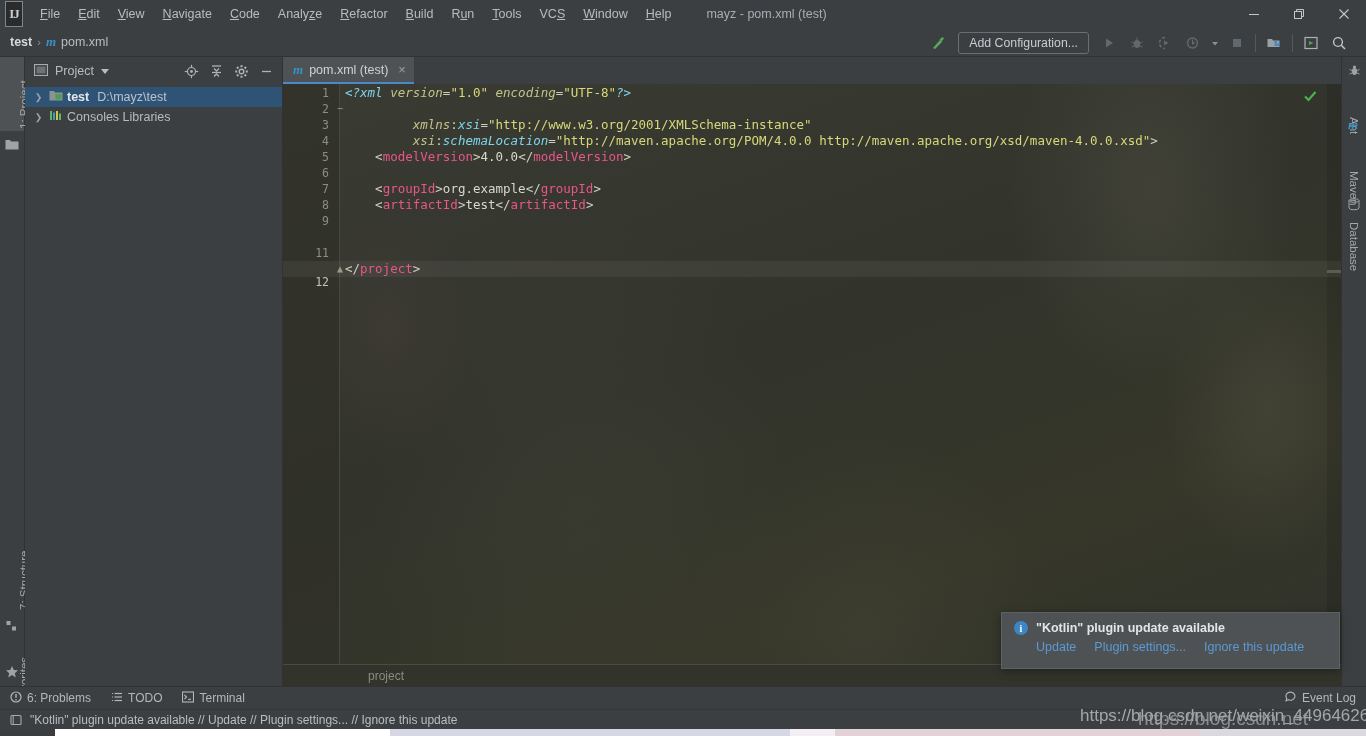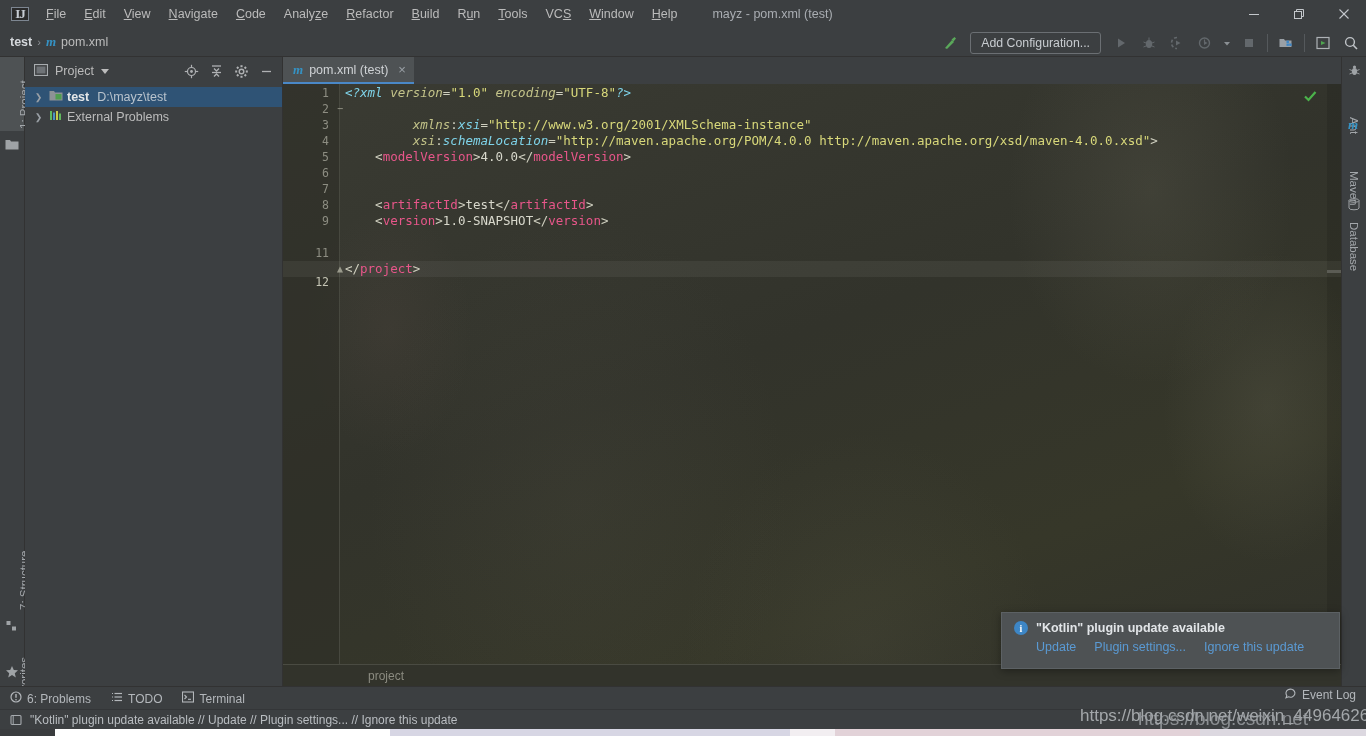--- a/index.html
+++ b/index.html
@@ -10,21 +10,21 @@
     -webkit-font-smoothing:antialiased;
   }
   #app { position:relative; width:1366px; height:736px; }
 
   
   .titlebar {
     position:absolute; left:0; top:0; width:1366px; height:28px;
     background:#3c3f41; display:flex; align-items:center;
   }
   .ij-logo {
-    width:18px; height:14px; margin-left:11px; margin-right:8px;
+    width:18px; height:26px; margin-left:5px; margin-right:8px;
     border:1px solid #7d8691; background:#2b2b2b;
     color:#c7cdd4; font-size:13px; font-weight:bold;
     display:flex; align-items:center; justify-content:center;
     font-family:"Liberation Serif", serif; letter-spacing:-1px;
   }
   .menu { display:flex; align-items:center; height:28px; }
   .menu-item {
     padding:4px 9px; font-size:12.5px; color:#bbbbbb; white-space:nowrap;
     line-height:16px;
   }
@@ -46,21 +46,21 @@
     border-bottom:1px solid #323232;
   }
   .crumb-wrap { display:flex; align-items:center; padding-left:10px; gap:5px; }
   .crumb { font-size:12.5px; color:#bbbbbb; }
   .crumb.bold { font-weight:bold; color:#d5d8dc; }
   .crumb-sep { color:#8d9196; font-size:11px; }
   .m-icon {
     color:#3592c4; font-weight:bold; font-style:italic; font-size:13px;
     font-family:"Liberation Serif", serif;
   }
-  .tb-right { position:absolute; right:2px; top:0; height:29px; display:flex; align-items:center; gap:2px; }
+  .tb-right { position:absolute; right:14px; top:0; height:29px; display:flex; align-items:center; gap:2px; }
   .tb-btn {
     width:26px; height:24px; display:flex; align-items:center; justify-content:center;
   }
   .run-config {
     height:22px; border:1px solid #6b6f73; border-radius:3px;
     padding:0 10px; display:flex; align-items:center;
     font-size:12.3px; color:#c8ccd0; margin:0 5px;
   }
   .tb-sep { width:1px; height:18px; background:#55595c; margin:0 3px; }
 
@@ -211,21 +211,21 @@
     font-family:"Liberation Serif", serif;
   }
   .bl-title { font-size:12.5px; color:#e2e5e8; font-weight:bold; }
   .bl-row2 { display:flex; gap:18px; padding:5px 16px 0 34px; }
   .bl-link { font-size:12.5px; color:#5a9ad4; }
 
   
   .bottom-strip {
     position:absolute; left:0; top:686px; width:1366px; height:23px;
     background:#3c3f41; border-top:1px solid #323232;
-    display:flex; 
+    display:flex; align-items:center;
   }
   .bs-item {
     display:flex; align-items:center; gap:5px; padding:0 10px;
     font-size:12px; color:#b3b7bb; height:23px;
   }
   .event-log {
     position:absolute; right:10px; display:flex; align-items:center; gap:5px;
     font-size:12px; color:#b3b7bb;
   }
   .statusbar {
@@ -490,21 +490,21 @@
           <span class="tree-path">D:\mayz\test</span>
         </div>
         <div class="tree-row">
           <span class="tree-arrow">❯</span>
           <span><svg width="14" height="13" viewBox="0 0 14 13">
               <rect x="1" y="2" width="2" height="9" fill="#5fb85f"></rect>
               <rect x="4" y="3.5" width="2" height="7.5" fill="#4a90c4"></rect>
               <rect x="7" y="2" width="2" height="9" fill="#c9c94a"></rect>
               <rect x="10" y="4.5" width="2" height="6.5" fill="#5fb85f"></rect>
             </svg></span>
-          <span class="">External Problems</span>
+          <span class="">Consoles Libraries</span>
         </div>
       </div>
   </div>
 
   <div class="editor-wrap">
 
     <div class="tabs-row">
       <div class="tab">
         <span class="m-icon">m</span>
         <span>pom.xml (test)</span>
@@ -535,28 +535,28 @@
           <div class="ln-row" style="top: 65px; position: absolute; left: 0px; right: 0px;">
             <span class="ln-num">5</span>
             <span class="ln-code"><span class="t-punct">    &lt;</span><span class="t-tag">modelVersion</span><span class="t-punct">&gt;</span><span class="t-text">4.0.0</span><span class="t-punct">&lt;/</span><span class="t-tag">modelVersion</span><span class="t-punct">&gt;</span></span>
           </div>
           <div class="ln-row" style="top: 81px; position: absolute; left: 0px; right: 0px;">
             <span class="ln-num">6</span>
             <span class="ln-code"></span>
           </div>
           <div class="ln-row" style="top: 97px; position: absolute; left: 0px; right: 0px;">
             <span class="ln-num">7</span>
+            <span class="ln-code"><span class="t-punct">    &lt;</span><span class="t-tag">groupId</span><span class="t-punct">&gt;</span><span class="t-text">org.example</span><span class="t-punct">&lt;/</span><span class="t-tag">groupId</span><span class="t-punct">&gt;</span></span>
           </div>
           <div class="ln-row" style="top: 113px; position: absolute; left: 0px; right: 0px;">
             <span class="ln-num">8</span>
             <span class="ln-code"><span class="t-punct">    &lt;</span><span class="t-tag">artifactId</span><span class="t-punct">&gt;</span><span class="t-text">test</span><span class="t-punct">&lt;/</span><span class="t-tag">artifactId</span><span class="t-punct">&gt;</span></span>
           </div>
           <div class="ln-row" style="top: 129px; position: absolute; left: 0px; right: 0px;">
             <span class="ln-num">9</span>
-            <span class="ln-code"><span class="t-punct">    &lt;</span><span class="t-tag">version</span><span class="t-punct">&gt;</span><span class="t-text">1.0-SNAPSHOT</span><span class="t-punct">&lt;/</span><span class="t-tag">version</span><span class="t-punct">&gt;</span></span>
           </div>
           <div class="ln-row" style="top: 161px; position: absolute; left: 0px; right: 0px;">
             <span class="ln-num">11</span>
             <span class="ln-code"></span>
           </div>
           <div class="ln-row cur" style="top: 177px; position: absolute; left: 0px; right: 0px;">
             <span class="ln-num">12</span>
             <span class="fold">▲</span>
             <span class="ln-code"><span class="t-punct">&lt;/</span><span class="t-tag">project</span><span class="t-punct">&gt;</span></span>
           </div>

